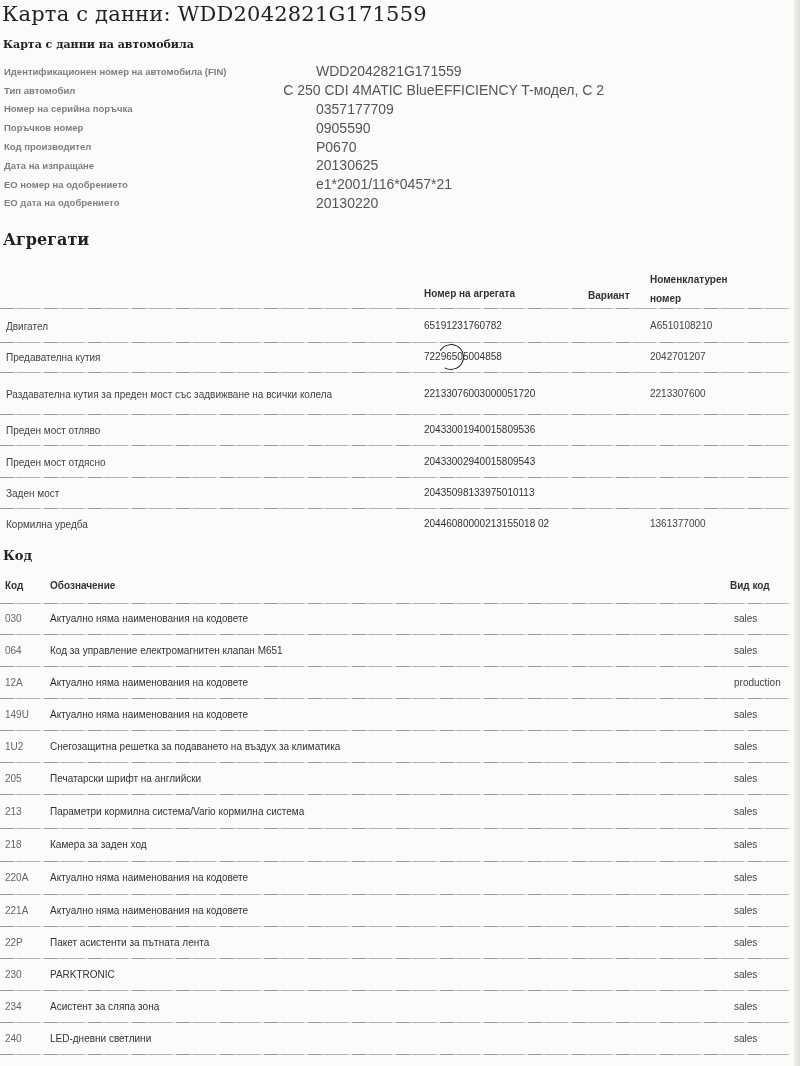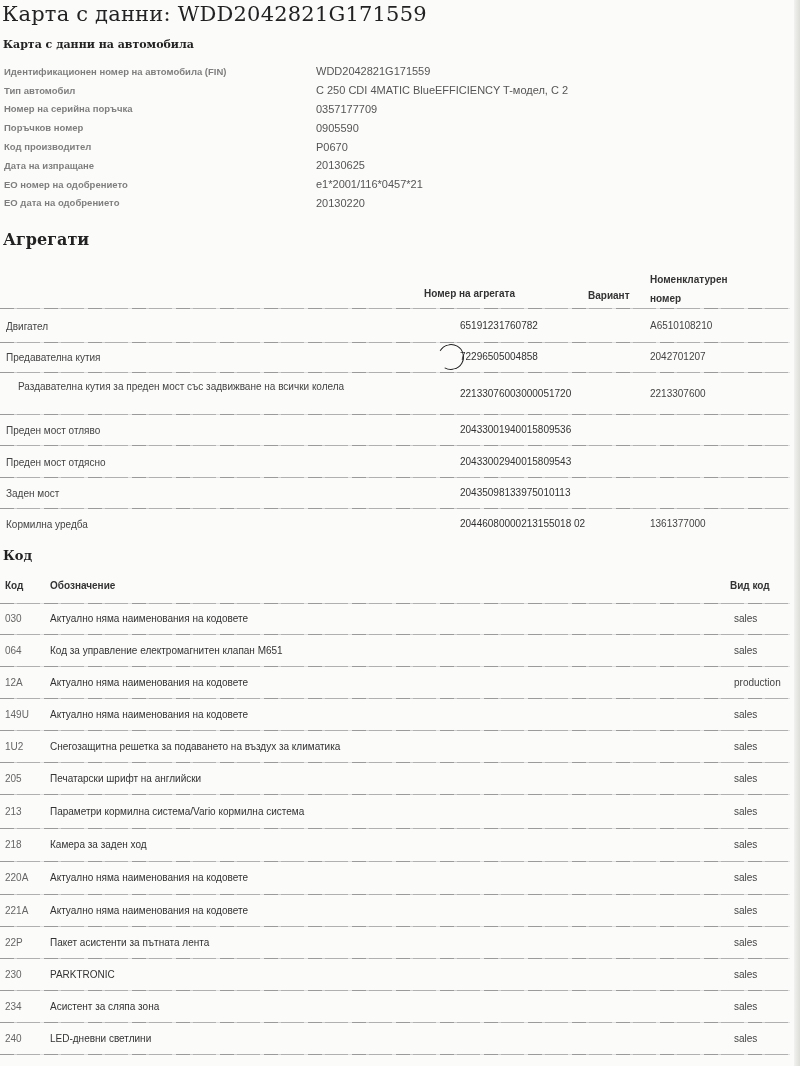--- a/index.html
+++ b/index.html
@@ -21,34 +21,34 @@
       font-size: 21px; letter-spacing: 0.2px; color: #222;
     }
     h2.section-title {
       position: absolute; margin: 0; left: 3px;
       font-family: "DejaVu Serif", serif; font-weight: bold;
       font-size: 16px; color: #222;
     }
     .kv { position: absolute; left: 4px; top: 62px; width: 600px; }
     .kv-row { display: flex; height: 18.8px; align-items: center; font-size: 9.5px; }
     .kv-label { width: 312px; color: #555; font-weight: bold; opacity: .75; white-space: nowrap; overflow: hidden; }
-    .kv-value { color: #555; font-size: 11px; white-space: nowrap; }
+    .kv-value { color: #555; font-size: 14px; white-space: nowrap; }
 
     
     .agg-head { position: absolute; top: 264px; left: 0; width: 796px; height: 40px; font-size: 10px; font-weight: bold; color: #333; }
     .agg-head .h-num { position: absolute; left: 424px; top: 24px; }
     .agg-head .h-var { position: absolute; left: 588px; top: 26px; }
     .agg-head .h-nom { position: absolute; left: 650px; top: 6px; line-height: 19px; }
     .rule {
       position: absolute; left: 0; width: 790px; height: 1px;
       background: repeating-linear-gradient(to right, #9a9a9a 0 14px, #cfcfcf 14px 17px, #b0b0b0 17px 40px, #e0e0e0 40px 44px);
     }
     .agg-row { position: absolute; left: 0; width: 790px; font-size: 10px; }
     .agg-row .name { position: absolute; left: 6px; width: 400px; color: #444; line-height: 18px; }
-    .agg-row .num { position: absolute; left: 424px; color: #333; margin-left: 36px; }
+    .agg-row .num { position: absolute; left: 424px; color: #333; }
     .agg-row .nom { position: absolute; left: 650px; color: #444; }
     .circle-mark {
       position: absolute; left: 438px; top: 344px; width: 24px; height: 24px;
       border: 1.5px solid #222; border-radius: 50%; transform: rotate(-15deg);
       border-left-color: transparent;
     }
 
     
     .code-head { position: absolute; top: 580px; left: 0; width: 796px; font-size: 10px; font-weight: bold; color: #333; }
     .code-head .c-code { position: absolute; left: 5px; }
@@ -120,21 +120,21 @@
     </div>
   <div class="rule" style="top:342px;"></div>
   <div class="agg-row" style="top:351px;">
       <span class="name" style="top:-2px;">Предавателна кутия</span>
       <span class="num">72296505004858</span>
       <span class="nom">2042701207</span>
     </div>
   <div class="circle-mark"></div>
   <div class="rule" style="top:372px;"></div>
   <div class="agg-row" style="top:378px;">
-      <span class="name" style="top:0;width:390px;margin-left:12px;">Раздавателна кутия за преден мост със задвижване на всички колела</span>
+      <span class="name" style="top:8px;width:390px;">Раздавателна кутия за преден мост със задвижване на всички колела</span>
       <span class="num" style="top:10px;">22133076003000051720</span>
       <span class="nom" style="top:10px;">2213307600</span>
     </div>
   <div class="rule" style="top:414px;"></div>
   <div class="agg-row" style="top:424px;">
       <span class="name" style="top:-2px;">Преден мост отляво</span>
       <span class="num">20433001940015809536</span>
       <span class="nom"></span>
     </div>
   <div class="rule" style="top:445px;"></div>

